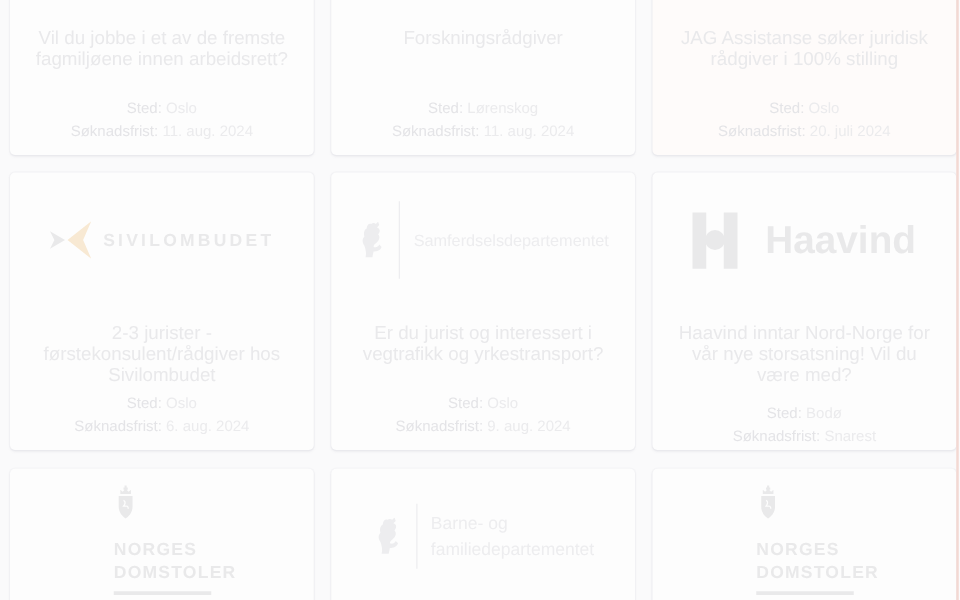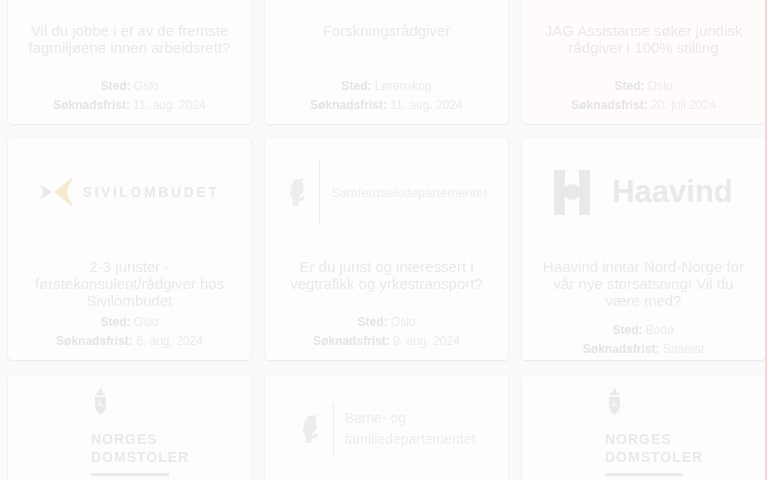--- a/index.html
+++ b/index.html
@@ -18,21 +18,21 @@
   .card-jag{background:var(--jag-card-bg,#fefbfa)}
   .logo-zone{position:absolute;top:0;left:0;right:0;height:108px;
     display:flex;align-items:center;justify-content:center}
   .title{
     position:absolute;top:120px;left:14px;right:14px;text-align:center;
     font-size:15px;line-height:17px;color:var(--title-text,#e9e9eb);
   }
   .meta{position:absolute;top:178px;left:0;right:0;text-align:center;
     font-size:12px;line-height:13px;color:var(--meta-value,#ebebed)}
   .meta div + div{margin-top:6px}
-  .meta b{color:var(--meta-label,#e4e4e7);font-weight:700}
+  .meta b{color:var(--meta-label,#e4e4e7);font-weight:400}
   .meta-low{top:186px}
 
   
   .siv{display:flex;align-items:center}
   .siv-dark{color:var(--logo-gray,#e9e9ea)}
   .siv-orange{color:var(--sivilombudet-orange,#f8e9d3);margin-left:-3px}
   .siv-text{margin-left:10px;font-size:14px;font-weight:700;
     letter-spacing:2.6px;color:var(--logo-gray,#e9e9ea)}
 
   

